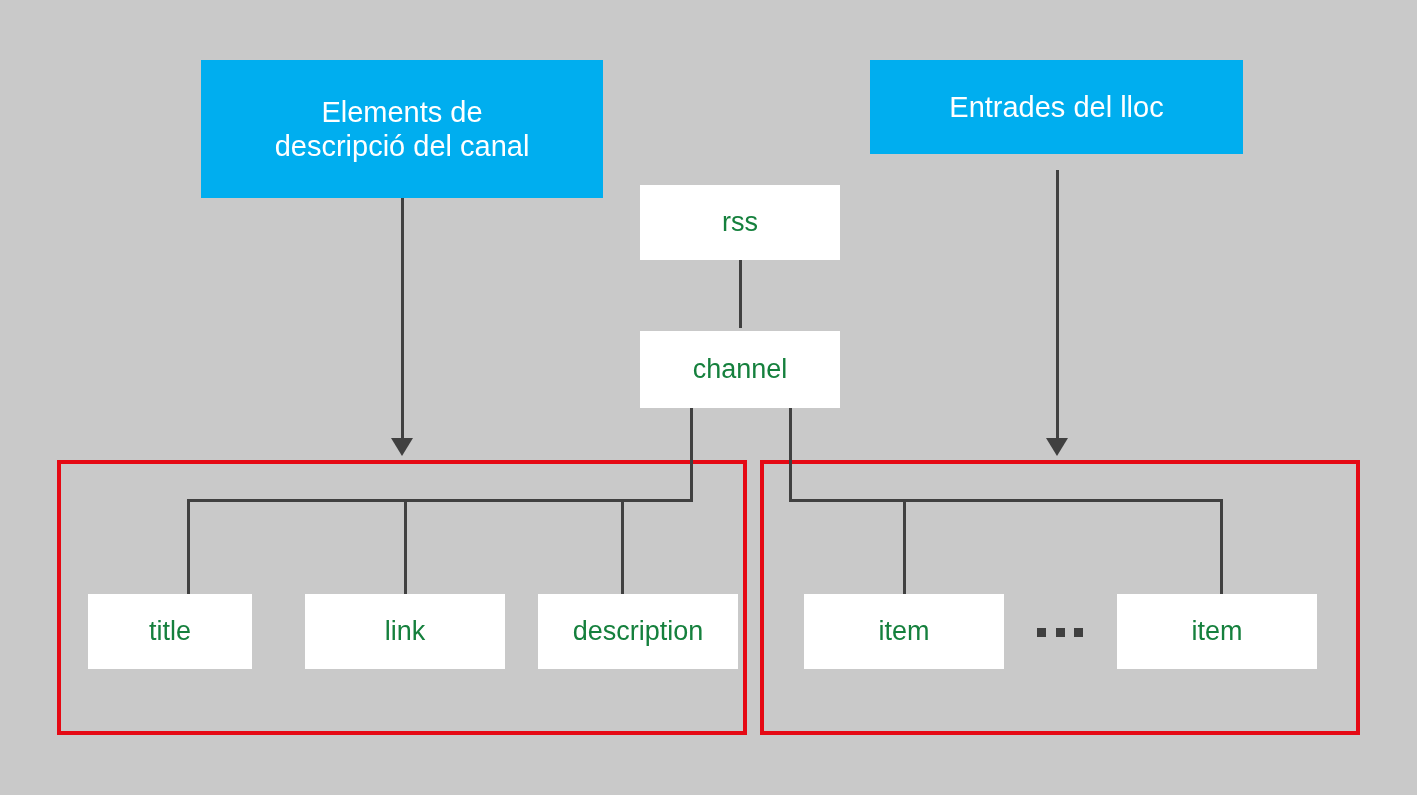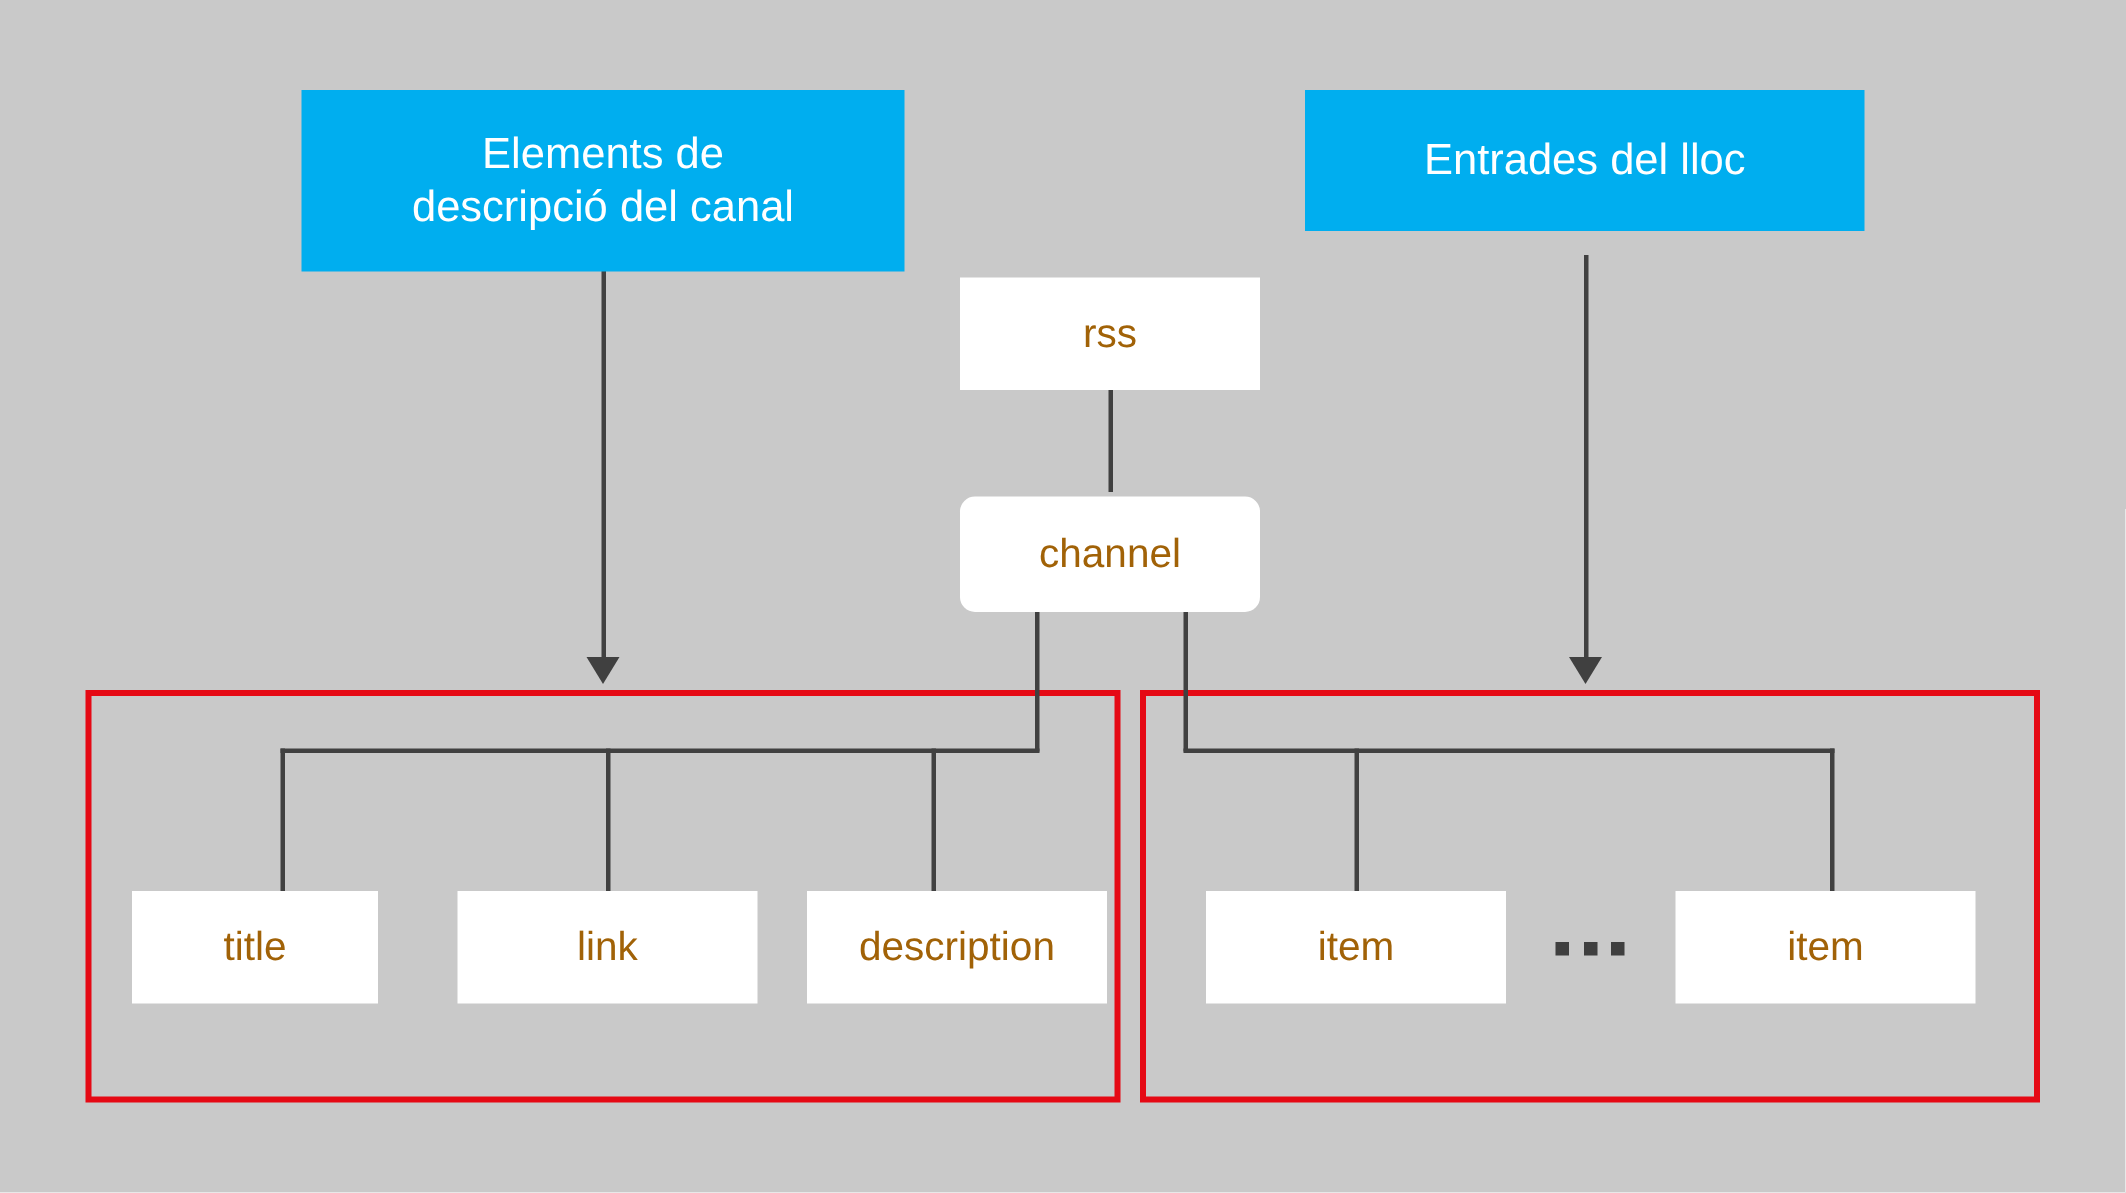--- a/index.html
+++ b/index.html
@@ -26,21 +26,21 @@
     text-align: center;
     line-height: 1.18;
   }
   .node-blue {
     background: #00aeef;
     color: #ffffff;
     font-size: 29px;
   }
   .node-white {
     background: #ffffff;
-    color: #a16207;
+    color: #15803d;
     font-size: 27px;
   }
 
   
   .group-box {
     position: absolute;
     box-sizing: border-box;
     border: 4px solid #e50914;
     background: transparent;
   }
@@ -101,36 +101,36 @@
   <div class="hline" style="left:789px; top:499px; width:434px;"></div>
   <div class="vline" style="left:903px; top:499px; height:95px;"></div>
   <div class="vline" style="left:1220px; top:499px; height:95px;"></div>
 
   <div class="vline" style="left:401px; top:170px; height:268px;"></div>
   <div class="arrowhead" style="left:391px; top:438px;"></div>
 
   <div class="vline" style="left:1056px; top:170px; height:268px;"></div>
   <div class="arrowhead" style="left:1046px; top:438px;"></div>
 
-  <div class="node node-blue" style="left:201px; top:60px; width:402px; height:121px;">
+  <div class="node node-blue" style="left:201px; top:60px; width:402px; height:138px;">
     <div>
       <div>Elements de</div>
       <div>descripció del canal</div>
     </div>
   </div>
 
   <div class="node node-blue" style="left:870px; top:60px; width:373px; height:94px;">
     <div>Entrades del lloc</div>
   </div>
 
   <div class="node node-white" style="left:640px; top:185px; width:200px; height:75px;">
     <span>rss</span>
   </div>
 
-  <div class="node node-white" style="left:640px; top:331px; width:200px; height:77px;border-radius:10px;">
+  <div class="node node-white" style="left:640px; top:331px; width:200px; height:77px;">
     <span>channel</span>
   </div>
 
   <div class="node node-white" style="left:88px; top:594px; width:164px; height:75px;">
     <span>title</span>
   </div>
 
   <div class="node node-white" style="left:305px; top:594px; width:200px; height:75px;align-items:center;">
     <span>link</span>
   </div>

